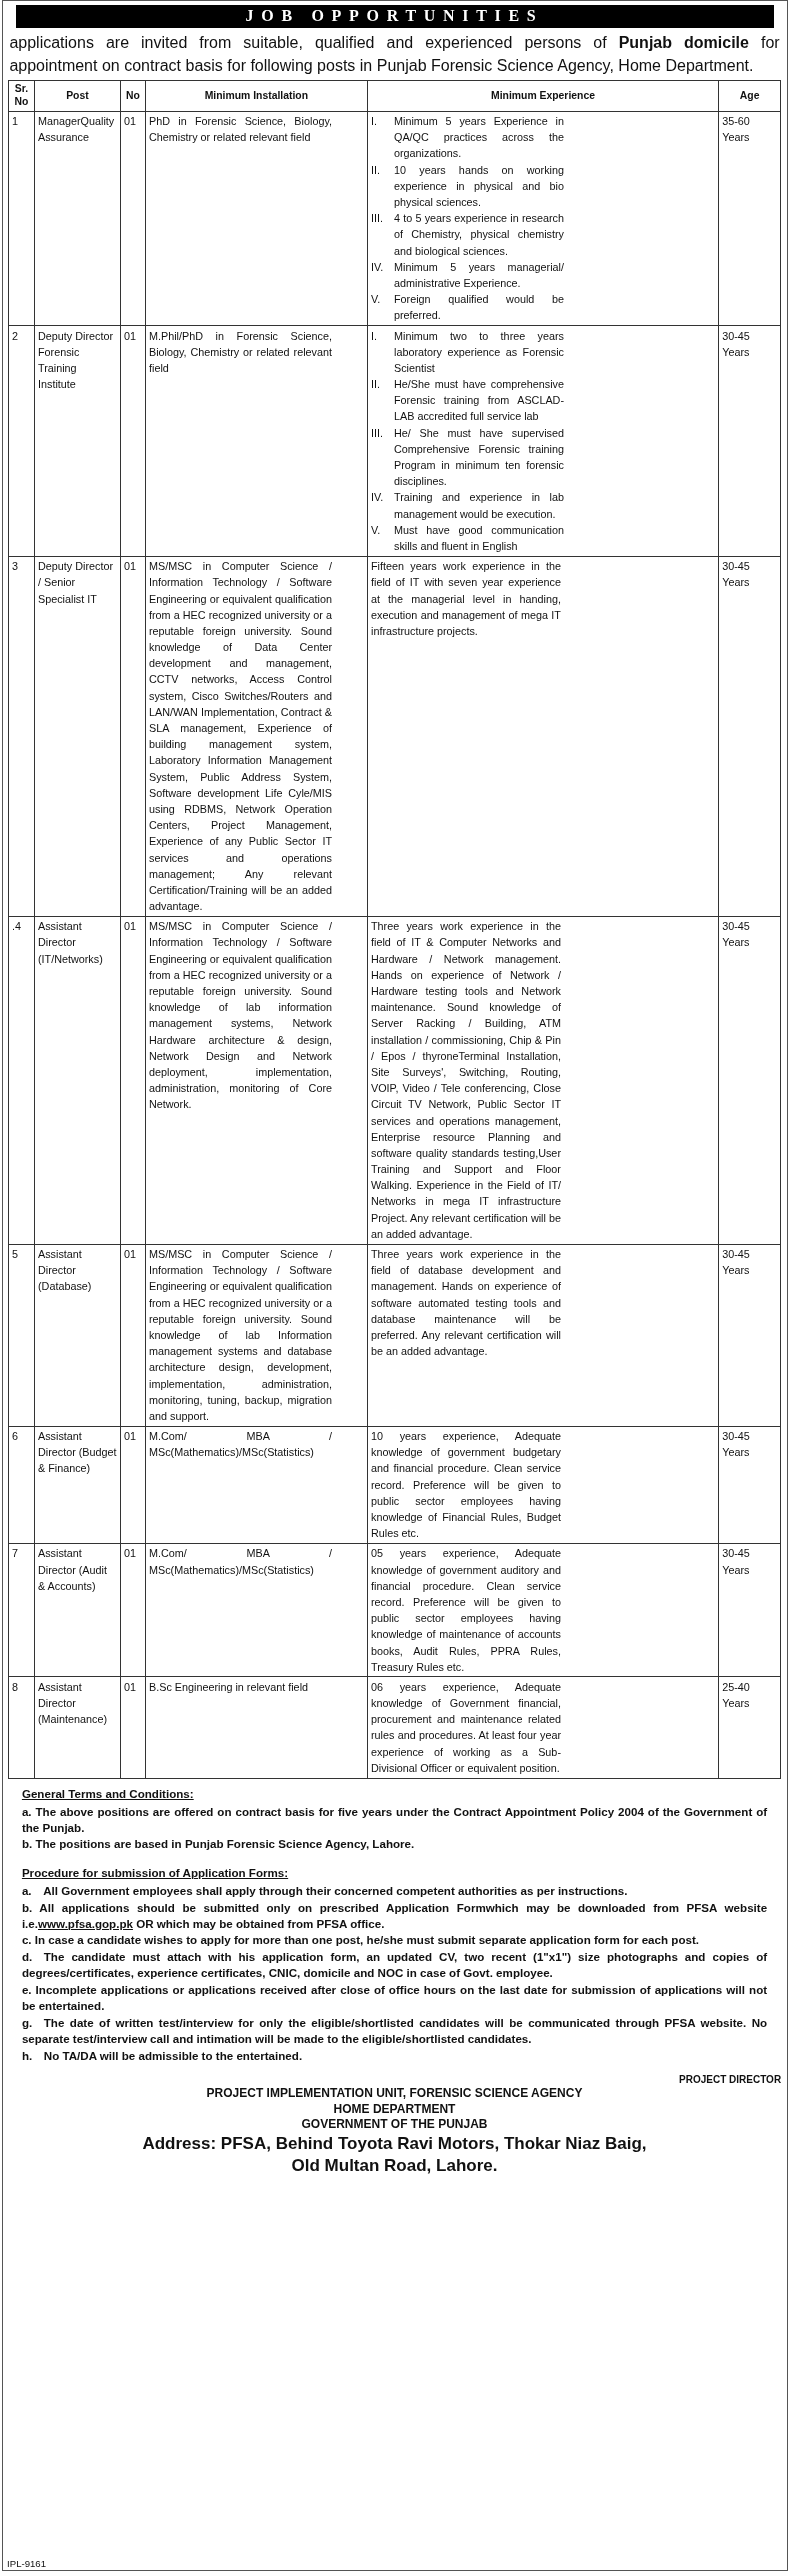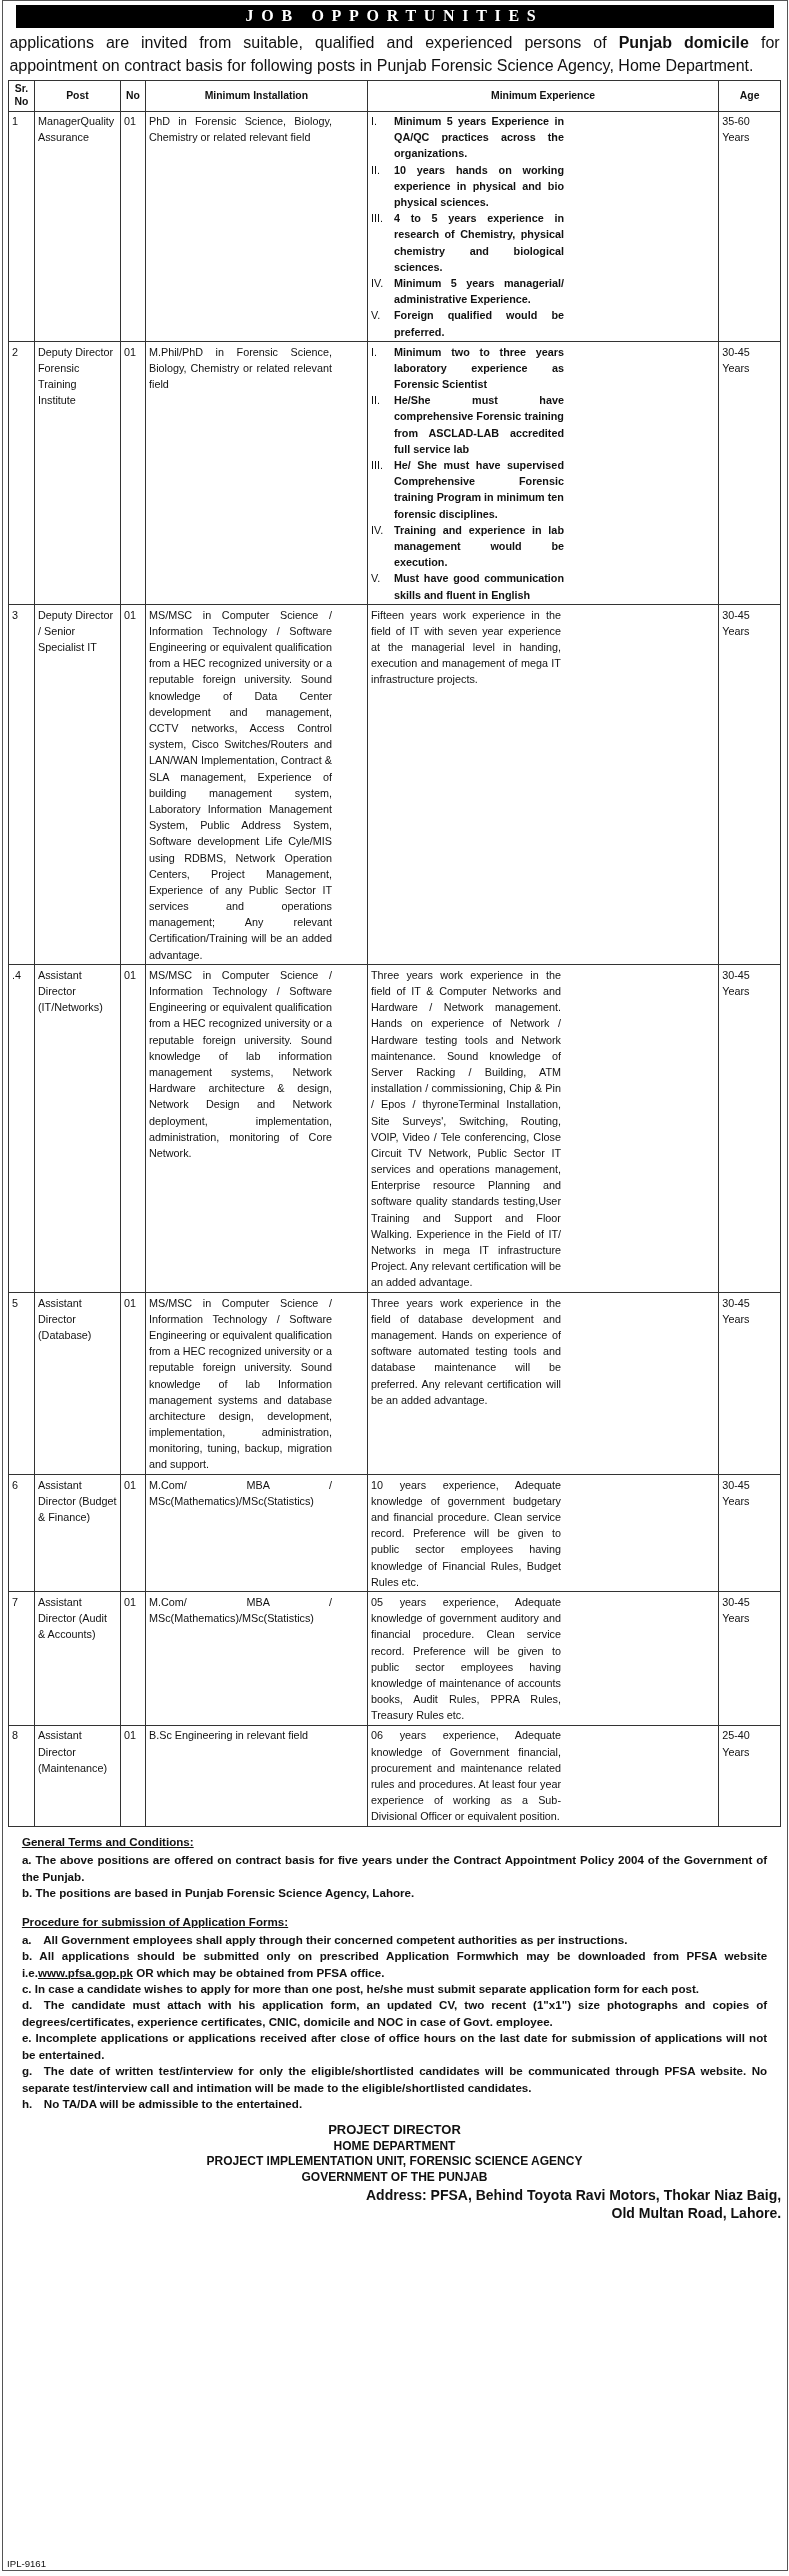--- a/index.html
+++ b/index.html
@@ -65,21 +65,21 @@
     width:183px;
     text-align:justify;
     overflow-wrap:break-word;
   }
   .exp-text {
     width:190px;
     text-align:justify;
   }
   .ri { display:flex; width:193px; }
   .ri .rn { flex:0 0 23px; }
-  .ri .rt { flex:1; text-align:justify;font-weight:bold; }
+  .ri .rt { flex:1; text-align:justify; }
   .age-text { width:39px; }
 
   .section {
     font-weight:bold;
     font-size:11.6px;
     line-height:1.42;
     margin:0 14px;
   }
   .terms { margin-top:7px; }
   .procedure { margin-top:12.3px; }
@@ -90,23 +90,23 @@
   }
   .section p { text-align:justify; }
   .uline { text-decoration:underline; }
 
   .footer {
     text-align:center;
     font-weight:bold;
     margin-top:9.2px;
     line-height:1.3;
   }
-  .f-big  { font-size:13px; }
+  .f-big  { font-size:10px;text-align:right; }
   .f-mid  { font-size:12px; }
-  .f-addr { font-size:14px;text-align:right; }
+  .f-addr { font-size:17px; }
 
   .ad-number {
     position:absolute;
     left:4.6px;
     bottom:1px;
     font-size:9.6px;
   }
 </style>
 </head>
 <body>
@@ -313,22 +313,22 @@
     <p><span>b. All applications should be submitted only on prescribed Application Formwhich may be downloaded from PFSA website i.e.</span><span class="uline">www.pfsa.gop.pk</span><span> OR which may be obtained from PFSA office.</span></p>
     <p>c. In case a candidate wishes to apply for more than one post, he/she must submit separate application form for each post.</p>
     <p>d. The candidate must attach with his application form, an updated CV, two recent (1"x1") size photographs and copies of degrees/certificates, experience certificates, CNIC, domicile and NOC in case of Govt. employee.</p>
     <p>e. Incomplete applications or applications received after close of office hours on the last date for submission of applications will not be entertained.</p>
     <p>g. The date of written test/interview for only the eligible/shortlisted candidates will be communicated through PFSA website. No separate test/interview call and intimation will be made to the eligible/shortlisted candidates.</p>
     <p>h. No TA/DA will be admissible to the entertained.</p>
   </div>
 
   <div class="footer">
     <div class="f-big">PROJECT DIRECTOR</div>
+    <div class="f-mid">PROJECT IMPLEMENTATION UNIT, FORENSIC SCIENCE AGENCY</div>
     <div class="f-mid">HOME DEPARTMENT</div>
-    <div class="f-mid">PROJECT IMPLEMENTATION UNIT, FORENSIC SCIENCE AGENCY</div>
     <div class="f-mid">GOVERNMENT OF THE PUNJAB</div>
     <div class="f-addr">Address: PFSA, Behind Toyota Ravi Motors, Thokar Niaz Baig,</div>
     <div class="f-addr">Old Multan Road, Lahore.</div>
   </div>
 
   <div class="ad-number">IPL-9161</div>
 
 </div>
 
 

